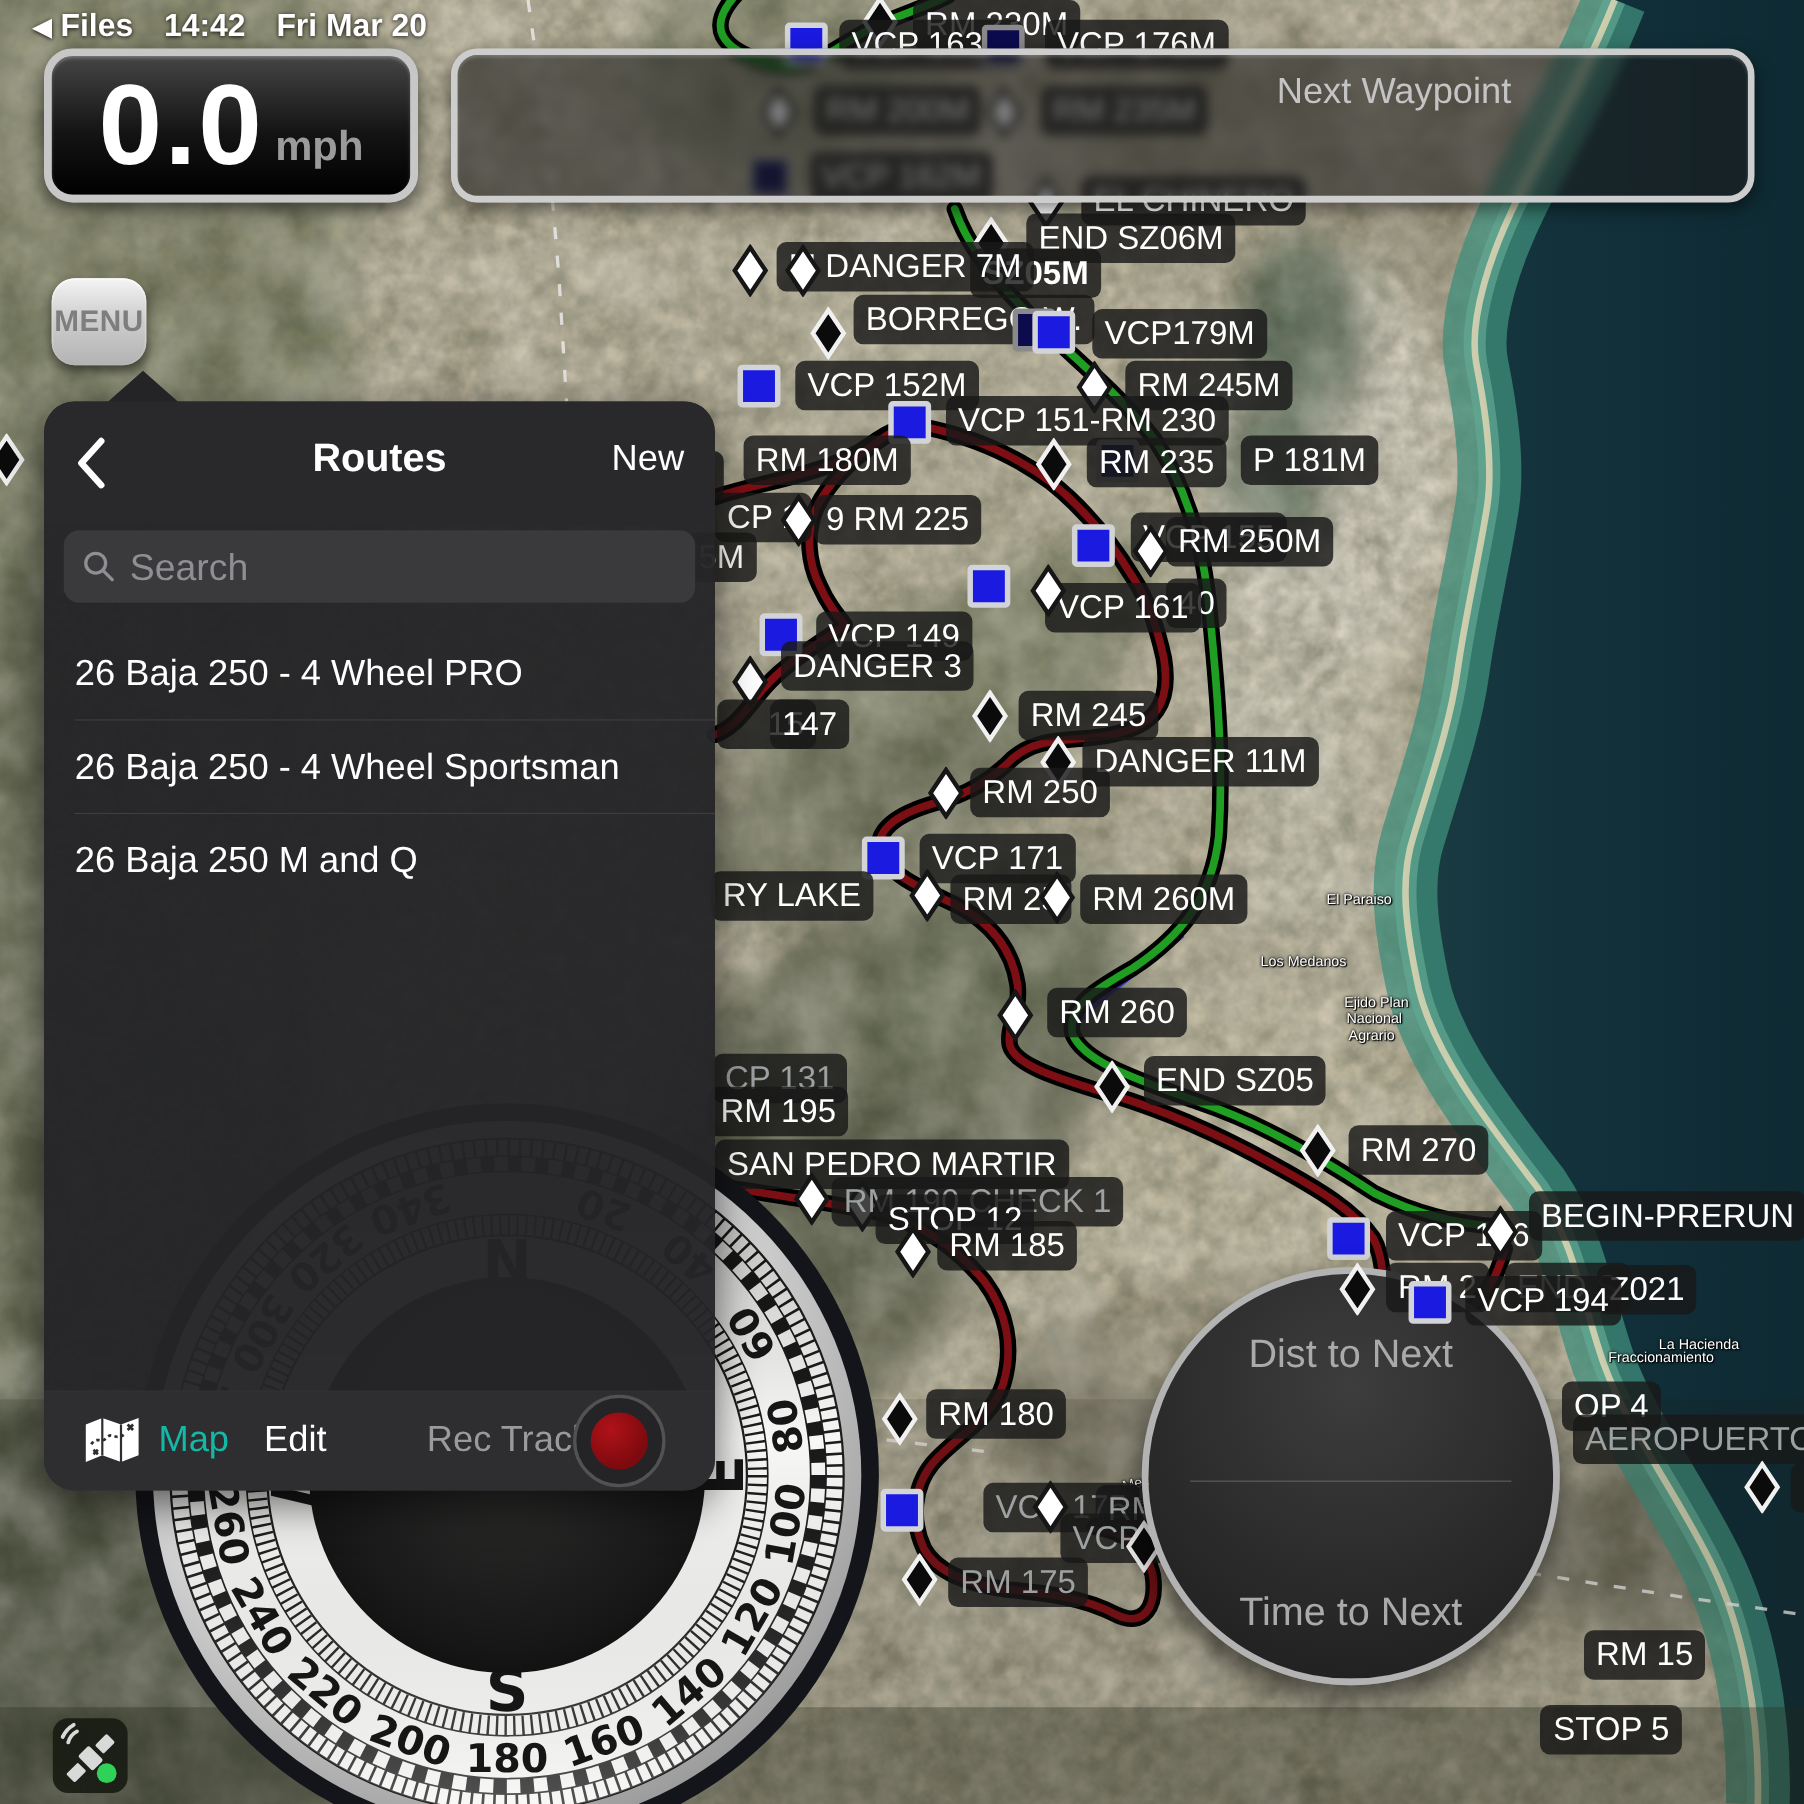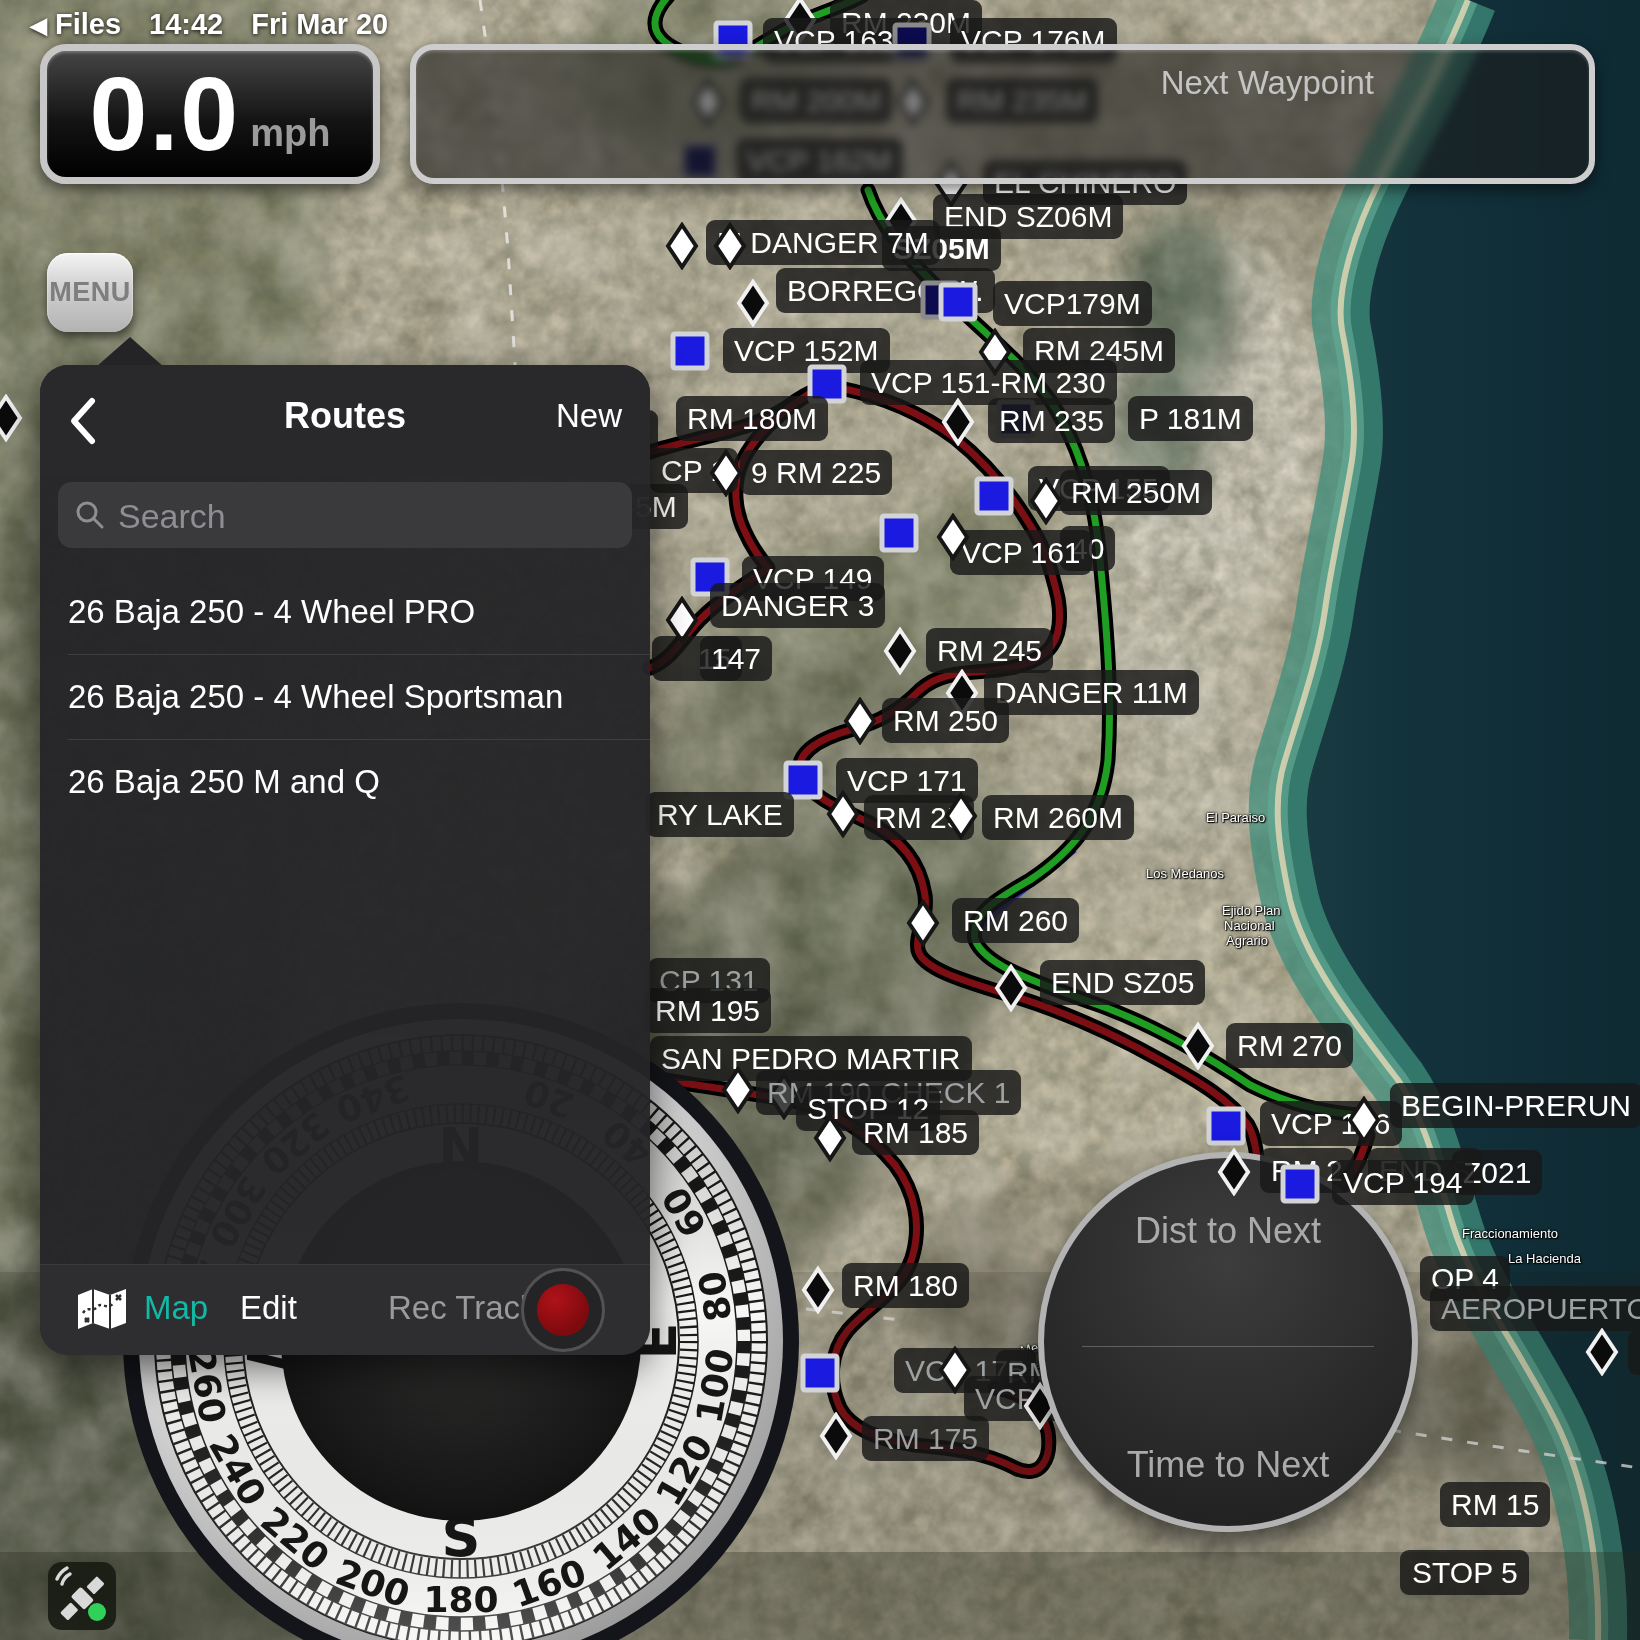--- a/index.html
+++ b/index.html
@@ -419,21 +419,21 @@
           <polygon points="17,3 31,24 17,45 3,24" fill="#0b0b0b" stroke="#f1f1f1" stroke-width="4"></polygon>
         </svg></div>
       <div class="chip gray" style="left: 862px; top: 1416px;">RM 175</div>
       <div class="chip" style="left: 1400px; top: 1550px; padding-left: 12px;">STOP 5</div>
       <div class="place" style="left: 1206px; top: 810px;">El Paraiso</div>
       <div class="place" style="left: 1146px; top: 866px;">Los Medanos</div>
       <div class="place" style="left: 1222px; top: 903px;">Ejido Plan</div>
       <div class="place" style="left: 1224px; top: 918px;">Nacional</div>
       <div class="place" style="left: 1226px; top: 933px;">Agrario</div>
       <div class="place" style="left: 1462px; top: 1226px;">Fraccionamiento</div>
-      <div class="place" style="left: 1472px; top: 1251px; padding-left: 36px;">La Hacienda</div>
+      <div class="place" style="left: 1472px; top: 1214px; padding-left: 36px;">La Hacienda</div>
       <div class="place" style="left: 1020px; top: 1338px; transform: rotate(-14deg);">Mexicali</div>
       <div class="place" style="left: 1012px; top: 1358px; transform: rotate(-14deg);">Ensenada</div>
     </div>
 
 <svg id="compass" width="1640" height="1640" viewBox="0 0 1640 1640">
   <defs>
     <radialGradient id="silverG" cx="0.38" cy="0.3" r="0.8">
       <stop offset="0" stop-color="#ffffff"></stop>
           <stop offset="0.6" stop-color="#cfcfcf"></stop>
       <stop offset="1" stop-color="#8f8f8f"></stop>

